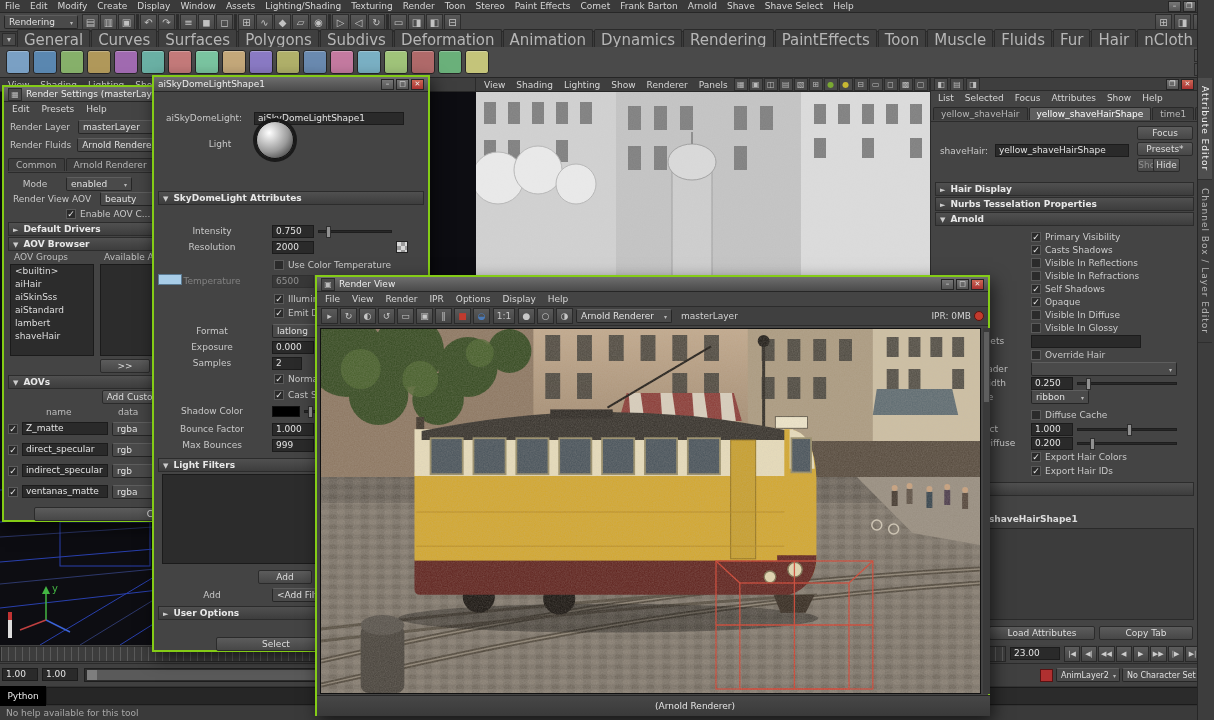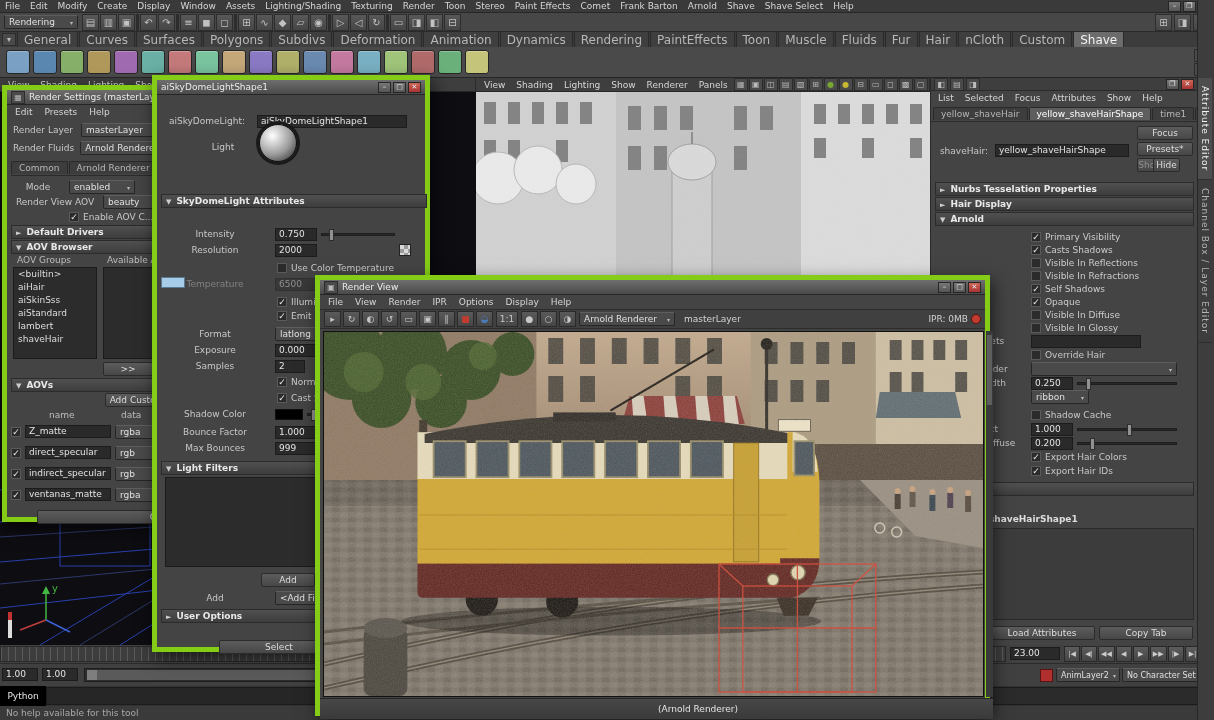--- a/index.html
+++ b/index.html
@@ -23,26 +23,26 @@
 .cbrow.checked .cb::before{content:"✓"}
 .slider{height:3px;background:#282828;border:1px solid #1e1e1e;position:relative;display:inline-block}
 .knob{position:absolute;top:-5px;width:5px;height:12px;background:#919191;border:1px solid #2e2e2e}
 .swatch{width:28px;height:11px;border:1px solid #111;background:#000;display:inline-block}
 .checker{width:12px;height:12px;border:1px solid #222;background:repeating-conic-gradient(#9a9a9a 0 25%,#d8d8d8 0 50%) 0 0/8px 8px;display:inline-block}
 .sicon{width:17px;height:17px;min-width:17px;background:linear-gradient(#585858,#464646);border:1px solid #2d2d2d;display:inline-flex;align-items:center;justify-content:center;color:#c2c2c2;font-size:10px}
 .sicon.sep{width:3px;min-width:3px;background:#2c2c2c;border:none;height:17px}
 .vticon{width:14px;height:13px;min-width:14px;background:#4a4a4a;border:1px solid #2c2c2c;display:inline-flex;align-items:center;justify-content:center;color:#bcbcbc;font-size:8px}
 .ticon{height:16px;min-width:17px;background:linear-gradient(#5a5a5a,#454545);border:1px solid #2a2a2a;display:inline-flex;align-items:center;justify-content:center;color:#c6c6c6;font-size:9px;padding:0 2px}
 .shtool{width:24px;height:24px;min-width:24px;border-radius:3px;border:1px solid #262626;box-shadow:inset 0 1px rgba(255,255,255,.25)}
-.stab{padding:1px 6px;font-size:12px;color:#b6b6b6;background:#3f3f3f;border:1px solid #2a2a2a;border-bottom:0;border-radius:2px 2px 0 0;white-space:nowrap}
+.stab{padding:1px 6px;font-size:15px;color:#b6b6b6;background:#3f3f3f;border:1px solid #2a2a2a;border-bottom:0;border-radius:2px 2px 0 0;white-space:nowrap}
 .stab.active{background:#6c6c6c;color:#f2f2f2}
 .tab{padding:1px 7px;font-size:9px;color:#b6b6b6;background:#3d3d3d;border:1px solid #292929;border-bottom:0;border-radius:2px 2px 0 0;white-space:nowrap}
 .tab.active{background:#5e5e5e;color:#fff}
 .pmenu{height:14px;background:#3e3e3e;border-bottom:1px solid #282828;display:flex;gap:1px;padding:0 3px;align-items:center}
-.win{position:absolute;background:#444;border:5px solid #84cc16;box-shadow:3px 6px 16px rgba(0,0,0,.6)}
+.win{position:absolute;background:#444;border:2px solid #84cc16;box-shadow:3px 6px 16px rgba(0,0,0,.6)}
 .tbar{height:15px;background:linear-gradient(#6e6e6e,#4a4a4a);display:flex;align-items:center;padding:0 4px;gap:4px;color:#ececec;font-size:9px;border-bottom:1px solid #262626}
 .wbtns{margin-left:auto;display:flex;gap:2px}
 .wbtn{width:13px;height:11px;background:linear-gradient(#777,#555);border:1px solid #262626;font-size:7px;display:flex;align-items:center;justify-content:center;color:#e8e8e8}
 .wbtn.close{background:linear-gradient(#c65,#a33)}
 .r{position:absolute;display:flex;align-items:center;gap:4px;height:14px;font-size:9px;color:#c8c8c8;white-space:nowrap}
 .lblr{display:inline-block;text-align:center;white-space:nowrap;overflow:hidden}
 .listbox{position:absolute;background:#2c2c2c;border:1px solid #1b1b1b;overflow:hidden}
 .li{height:13px;line-height:13px;padding:0 4px;color:#dedede;white-space:nowrap}
 .vtab{writing-mode:vertical-rl;font-size:9px;color:#b4b4b4;padding:8px 2px;letter-spacing:1px;border-bottom:1px solid #2e2e2e;white-space:nowrap}
 .vtab.active{color:#f0f0f0;background:#4e4e4e}
@@ -458,25 +458,25 @@
     <span class="field abs" style="left:64px;top:66px;width:134px">yellow_shaveHairShape</span>
     <span class="btn abs" style="left:206px;top:48px;width:56px">Focus</span>
     <span class="btn abs" style="left:206px;top:64px;width:56px">Presets*</span>
     <span class="btn dimb abs" style="left:206px;top:80px;width:27px;padding:0 2px">Show</span>
     <span class="btn abs" style="left:222px;top:80px;width:27px;padding:0 2px">Hide</span>
 
     <div class="abs" style="left:4px;top:104px;width:259px">
 
     <div class="sect" style="margin-bottom:1px">
           <span class="tri"></span>
-          <span>Nurbs Tesselation Properties</span>
+          <span>Hair Display</span>
         </div>
         <div class="sect" style="margin-bottom:1px">
           <span class="tri"></span>
-          <span>Hair Display</span>
+          <span>Nurbs Tesselation Properties</span>
         </div>
         <div class="sect expanded" style="margin-bottom:1px">
           <span class="tri"></span>
           <span>Arnold</span>
         </div>
       </div>
 
     <div class="abs" style="left:100px;top:152px;width:160px">
 
     <div class="cbrow checked" style="height:13px">
@@ -537,21 +537,21 @@
       </div>
     <div class="r" style="left:4px;top:312px;width:258px">
         <span class="lblr" style="width:92px">Mode</span>
         <span class="dd" style="width:58px">
           <span>ribbon</span>
           <span class="caret">▾</span>
         </span>
       </div>
     <div class="r cbrow" style="left:100px;top:330px">
         <span class="cb"></span>
-        <span>Shadow Cache</span>
+        <span>Diffuse Cache</span>
       </div>
     <div class="r" style="left:4px;top:344px;width:258px">
         <span class="lblr" style="width:92px">Indirect</span>
         <span class="field" style="width:42px">1.000</span>
         <span class="slider" style="width:100px">
           <i class="knob" style="left:50%"></i>
         </span>
       </div>
     <div class="r" style="left:4px;top:358px;width:258px">
         <span class="lblr" style="width:92px">Indirect Diffuse</span>

